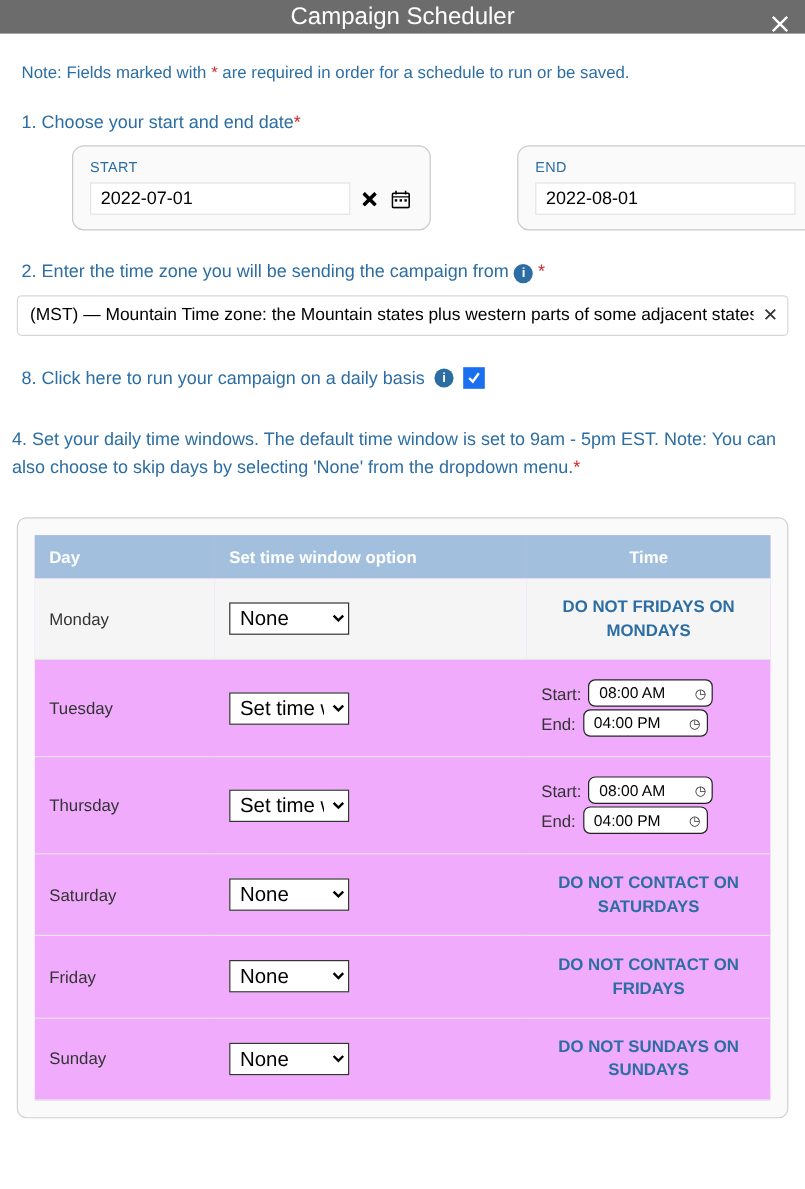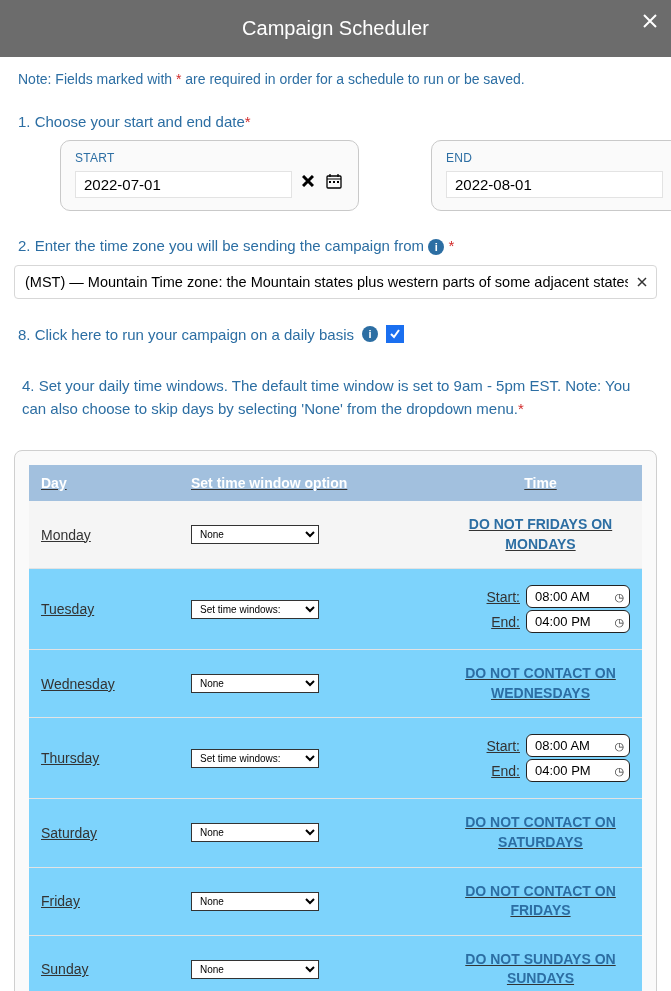--- a/index.html
+++ b/index.html
@@ -1,45 +1,45 @@
 <!DOCTYPE html>
 <html><head>
 <meta charset="utf-8">
 <style>
   * { box-sizing: border-box; margin: 0; padding: 0; }
   body { font-family: "Segoe UI", Arial, sans-serif; background: #fff; color: #333; width: 671px; }
-  .header { background: #6c6c6c; color: #fff; height: 57px; display: flex; align-items: center; justify-content: center; position: relative; font-size: 20px; }
+  .header { background: #6c6c6c; color: #fff; height: 28px; display: flex; align-items: center; justify-content: center; position: relative; font-size: 20px; }
   .header .close { position: absolute; right: 14px; top: 10px; cursor: pointer; }
-  .note { padding: 14px 18px 0 18px; font-size: 14px; color: #2c6ea3; }
+  .note { padding: 24px 18px 0 18px; font-size: 14px; color: #2c6ea3; }
   .star { color: #d12a2a; }
   .section-title { color: #2c6ea3; font-size: 15px; padding: 26px 18px 10px 18px; }
   .dates { display: flex; gap: 26px; padding: 0 14px; }
   .date-box { flex: 1; border: 1px solid #c9c9c9; border-radius: 10px; padding: 10px 14px 12px 14px; background: #fafafa; margin-left: 46px; }
   .date-box .lbl { color: #2c6ea3; font-size: 12px; letter-spacing: .3px; }
-  .date-row { display: flex; gap: 6px; margin-top: 6px; }
+  .date-row { display: flex; align-items: center; gap: 6px; margin-top: 6px; }
   .date-row input { flex: 1; border: 1px solid #e3e3e3; padding: 4px 8px; font-size: 15px; background:#fff; }
   .icon-btn { width: 20px; height: 20px; display:flex; align-items:center; justify-content:center; cursor:pointer; color:#111; }
   .tz-row { padding: 0 14px; }
   .tz-input { width: 100%; border: 1px solid #d7d7d7; border-radius: 4px; padding: 8px 28px 8px 10px; font-size: 14.5px; position: relative; }
   .tz-wrap { position: relative; }
   .tz-clear { position: absolute; right: 10px; top: 50%; transform: translateY(-50%); cursor:pointer; color:#333; }
   .daily-row { display:flex; align-items:center; gap:8px; padding: 26px 18px 0 18px; color:#2c6ea3; font-size:15px;}
   .info-icon { width:16px; height:16px; border-radius:50%; background:#2c6ea3; color:#fff; font-size:11px; font-weight:bold; display:inline-flex; align-items:center; justify-content:center; }
   .chk { width:18px; height:18px; background:#1a6ff0; display:inline-flex; align-items:center; justify-content:center; color:#fff; cursor:pointer; }
-  .sect4 { color:#2c6ea3; font-size:15px; padding: 32px 18px 10px 22px; line-height:1.5; }
+  .sect4 { color:#2c6ea3; font-size:15px; padding: 32px 18px 10px 10px; line-height:1.5; }
   .sched-box { margin: 20px 14px 0 14px; border:1px solid #cfcfcf; border-radius:8px; padding:14px; background:#fafafa; }
-  table.sched { width:100%; border-collapse:collapse; background:#7dd3fc;text-decoration:underline; }
+  table.sched { width:100%; border-collapse:collapse; background:#f0abfc; }
   table.sched th { background:#a2c0de; color:#fff; font-weight:600; font-size:14px; text-align:left; padding:10px 12px; }
   table.sched th:last-child { text-align:center; }
   table.sched td { border-bottom:1px solid #e3e3e3; padding:14px 12px; font-size:14px; vertical-align:middle; }
   table.sched tr:nth-child(1) td { background:#f5f5f5; }
-  .sel { border:1px solid #333; background:#fff; font-size:10px; padding:2px 4px; width:128px; }
+  .sel { border:1px solid #333; background:#fff; font-size:17px; padding:2px 4px; width:100px; }
   .nocontact { color:#2c6ea3; font-weight:600; text-align:center; font-size:13.5px; line-height:1.4; }
   .timecell { text-align:right; font-size:13px; }
-  .timecell .row { display:flex; justify-content:flex-end; align-items:center; gap:6px; margin:2px 0;}
+  .timecell .row { display:flex; justify-content:flex-start; align-items:center; gap:6px; margin:2px 0;}
   .timecell input { border:1.5px solid #222; border-radius:6px; padding:3px 22px 3px 8px; width:104px; font-size:13px; background:#fff; }
   .timecell .tw { position:relative; }
   .timecell .clock { position:absolute; right:6px; top:50%; transform:translateY(-50%); font-size:11px; color:#333; pointer-events:none;}
 </style>
 </head>
 <body>
 
 <div class="header">
   <span>Campaign Scheduler</span>
   <span class="close">
@@ -153,25 +153,20 @@
               <span>Start:</span>
               <span class="tw"><input value="08:00 AM" style=""><span class="clock">◷</span></span>
             </div>
             <div class="row">
               <span>End:</span>
               <span class="tw"><input value="04:00 PM" style=""><span class="clock">◷</span></span>
             </div>
           </td>
         </tr>
         <tr>
-          <td>Wednesday</td>
-          <td><select class="sel"><option value="none">None</option><option value="set">Set time windows:</option></select></td>
-          <td class="nocontact">DO NOT CONTACT ON WEDNESDAYS</td>
-        </tr>
-        <tr>
           <td>Thursday</td>
           <td><select class="sel"><option value="none">None</option><option value="set" selected="">Set time windows:</option></select></td>
           <td class="timecell">
             <div class="row">
               <span>Start:</span>
               <span class="tw"><input value="08:00 AM" style=""><span class="clock">◷</span></span>
             </div>
             <div class="row">
               <span>End:</span>
               <span class="tw"><input value="04:00 PM" style=""><span class="clock">◷</span></span>

